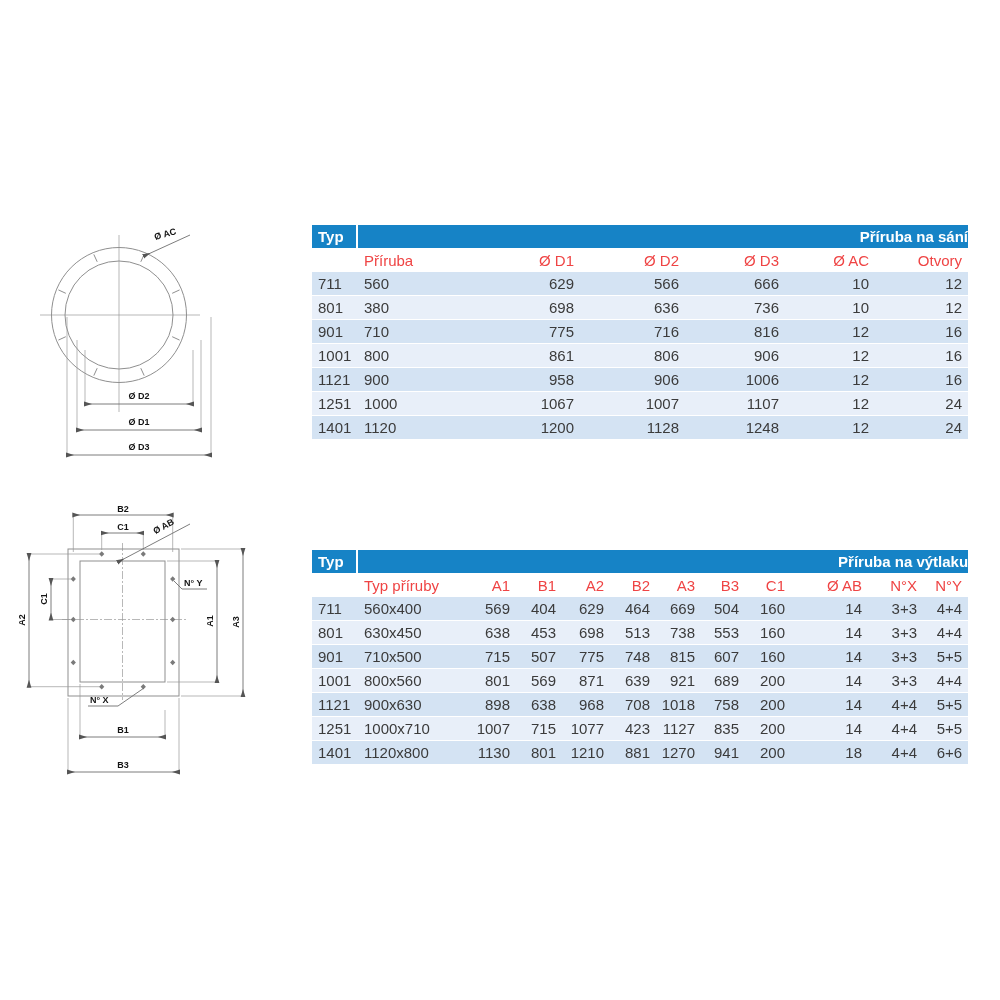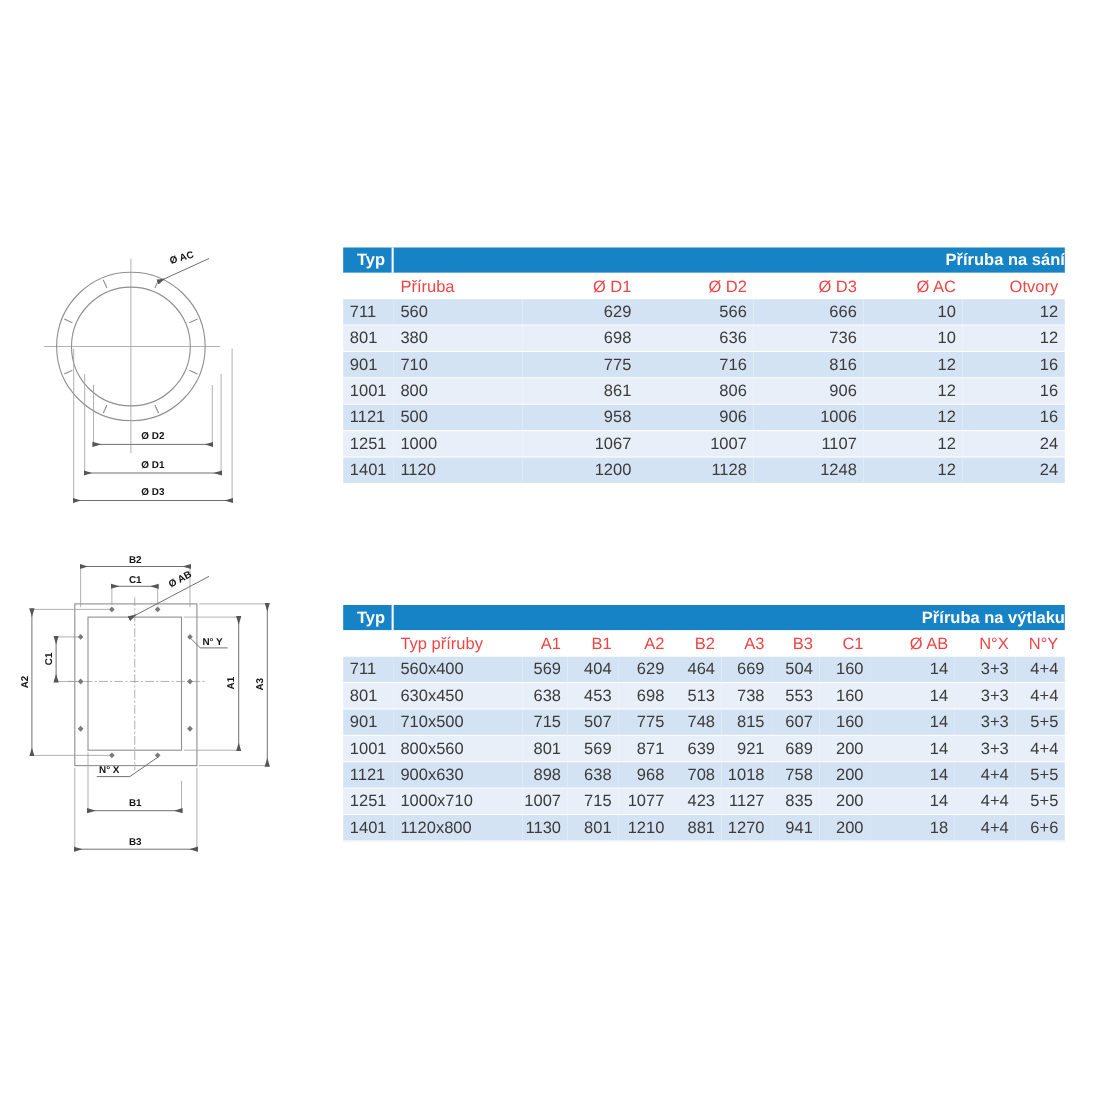--- a/index.html
+++ b/index.html
@@ -15,21 +15,21 @@
   .tablewrap{position:absolute;left:312px;width:656px;}
   #table-sani-wrap{top:225px;}
   #table-vytlak-wrap{top:550px;}
 
   table{border-collapse:separate;border-spacing:0;width:656px;table-layout:fixed;
         font-size:15px;color:#3b3b3b;}
   th,td{padding:0 6px 0 0;text-align:right;white-space:nowrap;overflow:hidden;
         font-weight:normal;vertical-align:middle;}
   .al{text-align:left;padding-left:6px;padding-right:0;}
   tr.band th{background:#1683c6;color:#ffffff;font-weight:bold;height:23px;font-size:15px;}
-  tr.band th.typ{ text-align:right;padding-left:6px;border-right:2px solid #ffffff;margin-top:20px;}
+  tr.band th.typ{ text-align:left;padding-left:6px;border-right:2px solid #ffffff;margin-top:20px;}
   tr.band th.title{text-align:right;padding:0;}
   tr.sub th{height:24px;background:#ffffff;color:#ef4444;}
   tbody td{height:23px;border-bottom:1px solid #ffffff;}
   tbody tr:nth-child(odd) td{background:#d4e3f3;}
   tbody tr:nth-child(even) td{background:#e8eff9;}
 
   svg .ln{stroke:#8f8f8f;stroke-width:1;fill:none;}
   svg .thin{stroke:#9a9a9a;stroke-width:0.7;fill:none;}
   svg .dim{stroke:#6e6e6e;stroke-width:0.9;fill:none;}
   svg .hole{fill:#7a7a7a;stroke:none;}
@@ -216,21 +216,21 @@
           <td class="al">1001</td>
           <td class="al">800</td>
           <td>861</td>
           <td>806</td>
           <td>906</td>
           <td>12</td>
           <td>16</td>
         </tr>
         <tr>
           <td class="al">1121</td>
-          <td class="al">500</td>
+          <td class="al">900</td>
           <td>958</td>
           <td>906</td>
           <td>1006</td>
           <td>12</td>
           <td>16</td>
         </tr>
         <tr>
           <td class="al">1251</td>
           <td class="al">1000</td>
           <td>1067</td>

